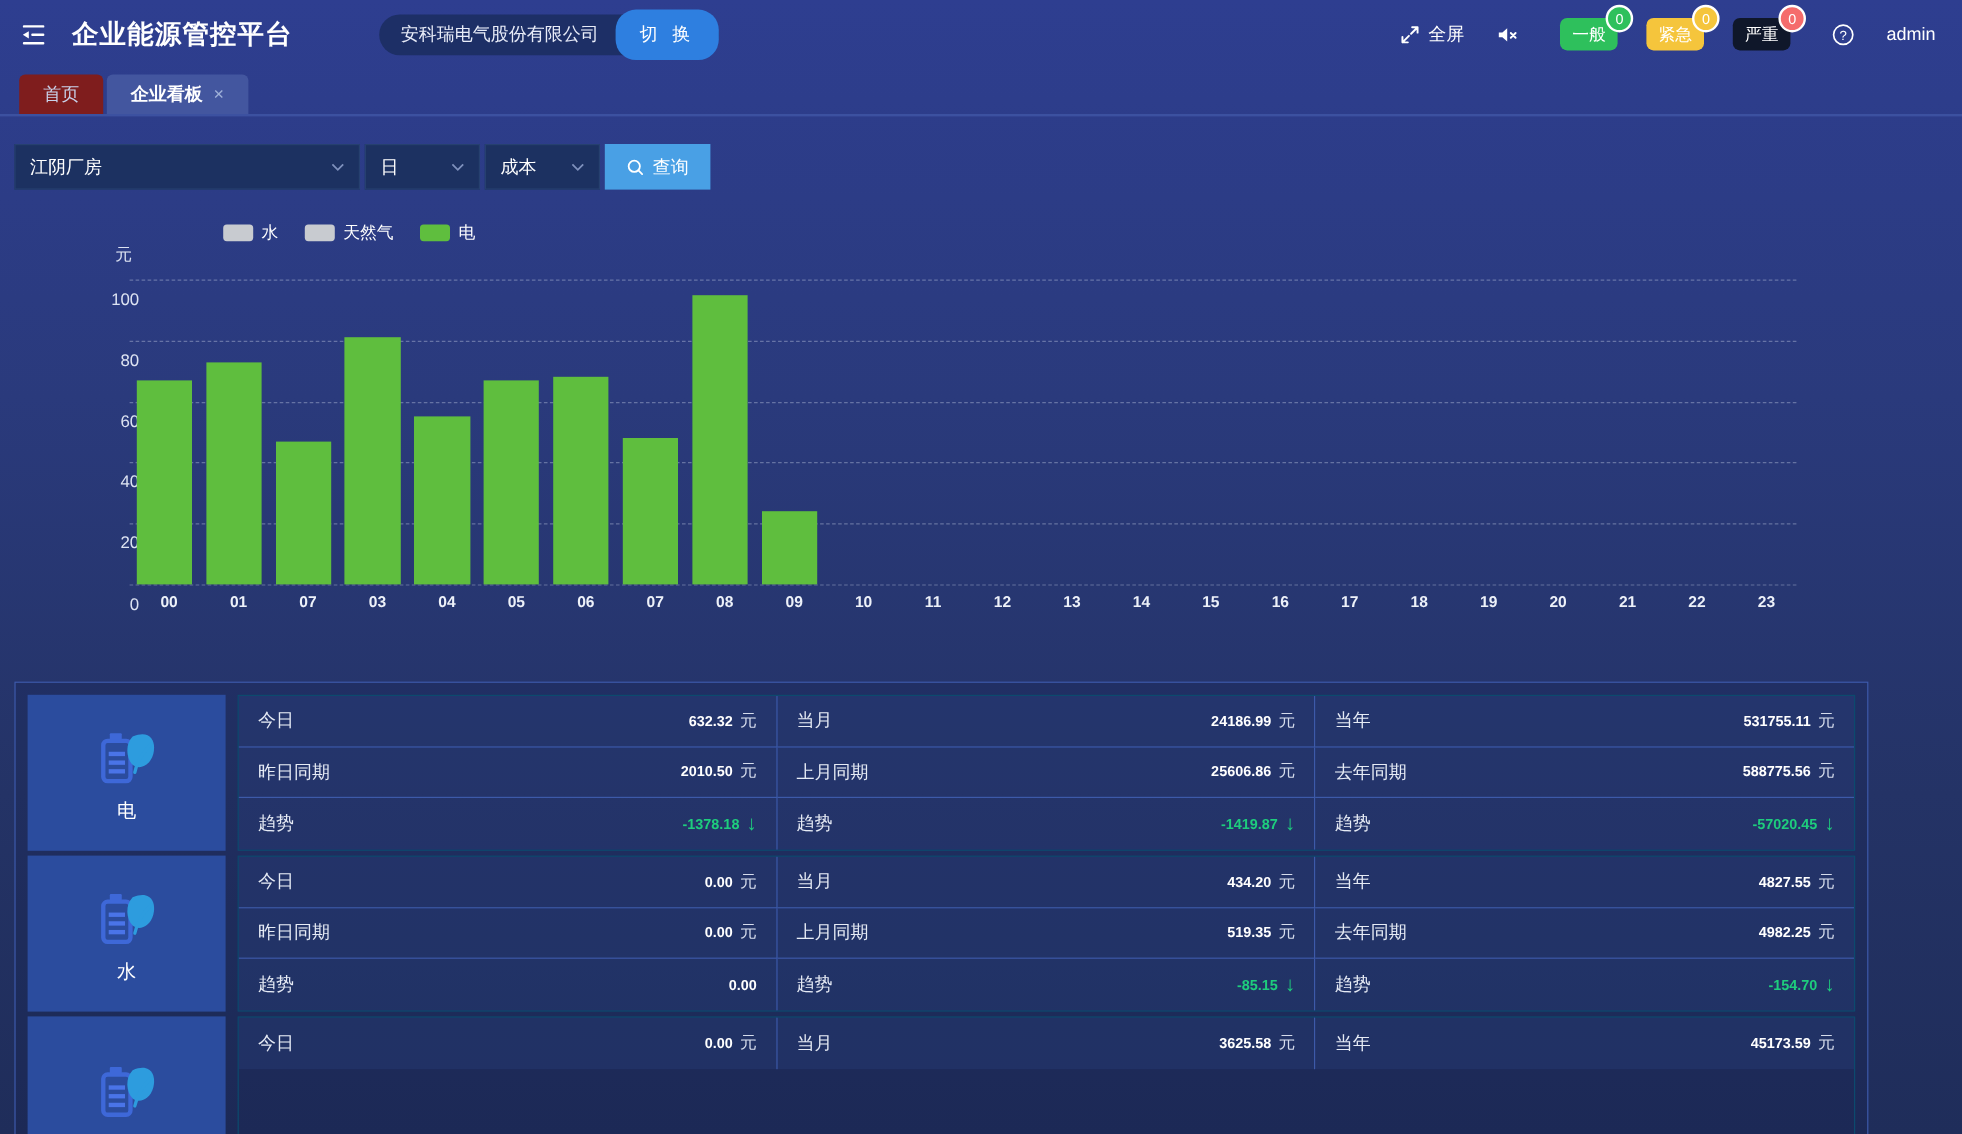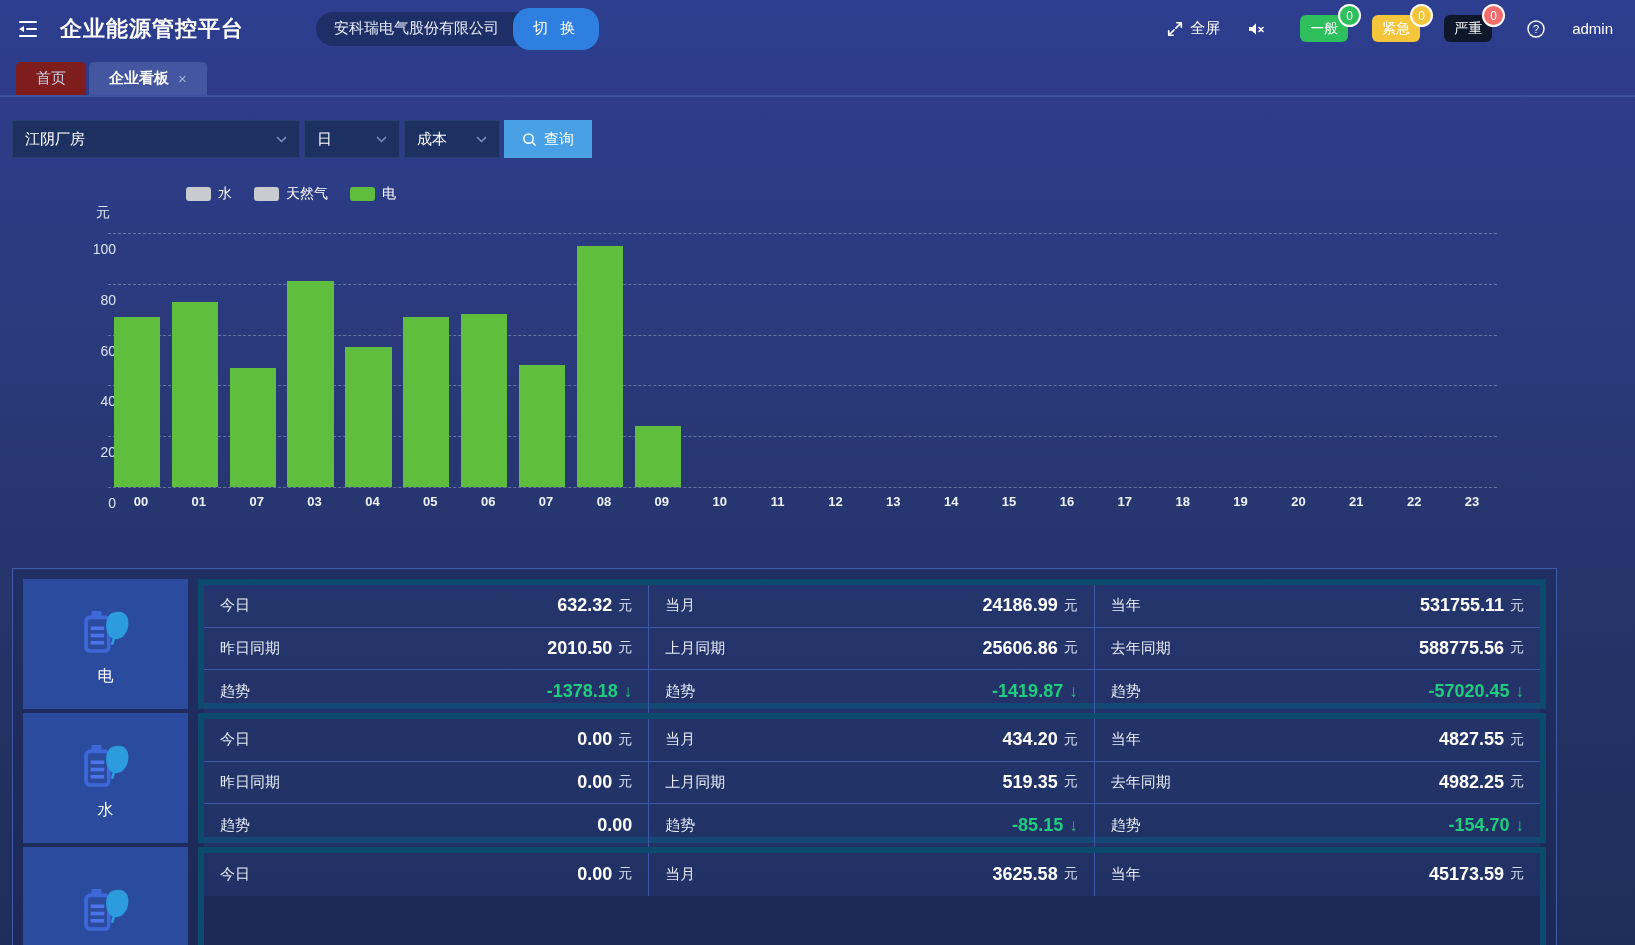--- a/index.html
+++ b/index.html
@@ -67,29 +67,29 @@
   .xtick { flex:1; text-align:center; font-size:13px; font-weight:bold; color:#edf1f9; }
 
   
   .summary-panel { margin:12px 78px 0 12px; border:1px solid #3e5bac; padding:10px;
     background:rgba(18,32,74,0.25); display:flex; flex-direction:column; gap:4px; }
   .card { display:flex; gap:10px; height:130px; }
   .card-tile { width:165px; background:#2b4c9e; display:flex; flex-direction:column;
     align-items:center; justify-content:center; gap:6px; flex:none; }
   .tile-label { font-size:16px; color:#fff; }
   .card-table { flex:1; display:grid; grid-template-columns:repeat(3,1fr);
-    grid-auto-rows:calc((130px - 2px)/3); border:6px solid #0c4a6e; }
+    grid-auto-rows:calc((130px - 2px)/3); border:1px solid #0c4a6e; }
   .cell { display:flex; align-items:center; justify-content:space-between; padding:0 16px;
     border-right:1px solid #3d5aa9; border-bottom:1px solid #3d5aa9;
     background:rgba(47,72,140,0.25); }
   .cell:nth-child(3n) { border-right:none; }
   .cell:nth-last-child(-n+3) { border-bottom:none; }
   .cell-label { font-size:15px; color:#e6ebf5; }
   .cell-value-wrap { display:flex; align-items:center; gap:6px; }
-  .cell-value { font-size:18px; font-weight:bold; color:#fff; }
+  .cell-value { font-size:12px; font-weight:bold; color:#fff; }
   .cell-unit { font-size:14px; color:#d5dcec; font-weight:normal; }
   .cell-arrow { font-size:17px; font-weight:bold; color:#1ecd7d; }
   .trend-down .cell-value { color:#1ecd7d; }
 
   svg { display:block; }
 </style>
 </head>
 <body>
 
 <header class="app-header">

